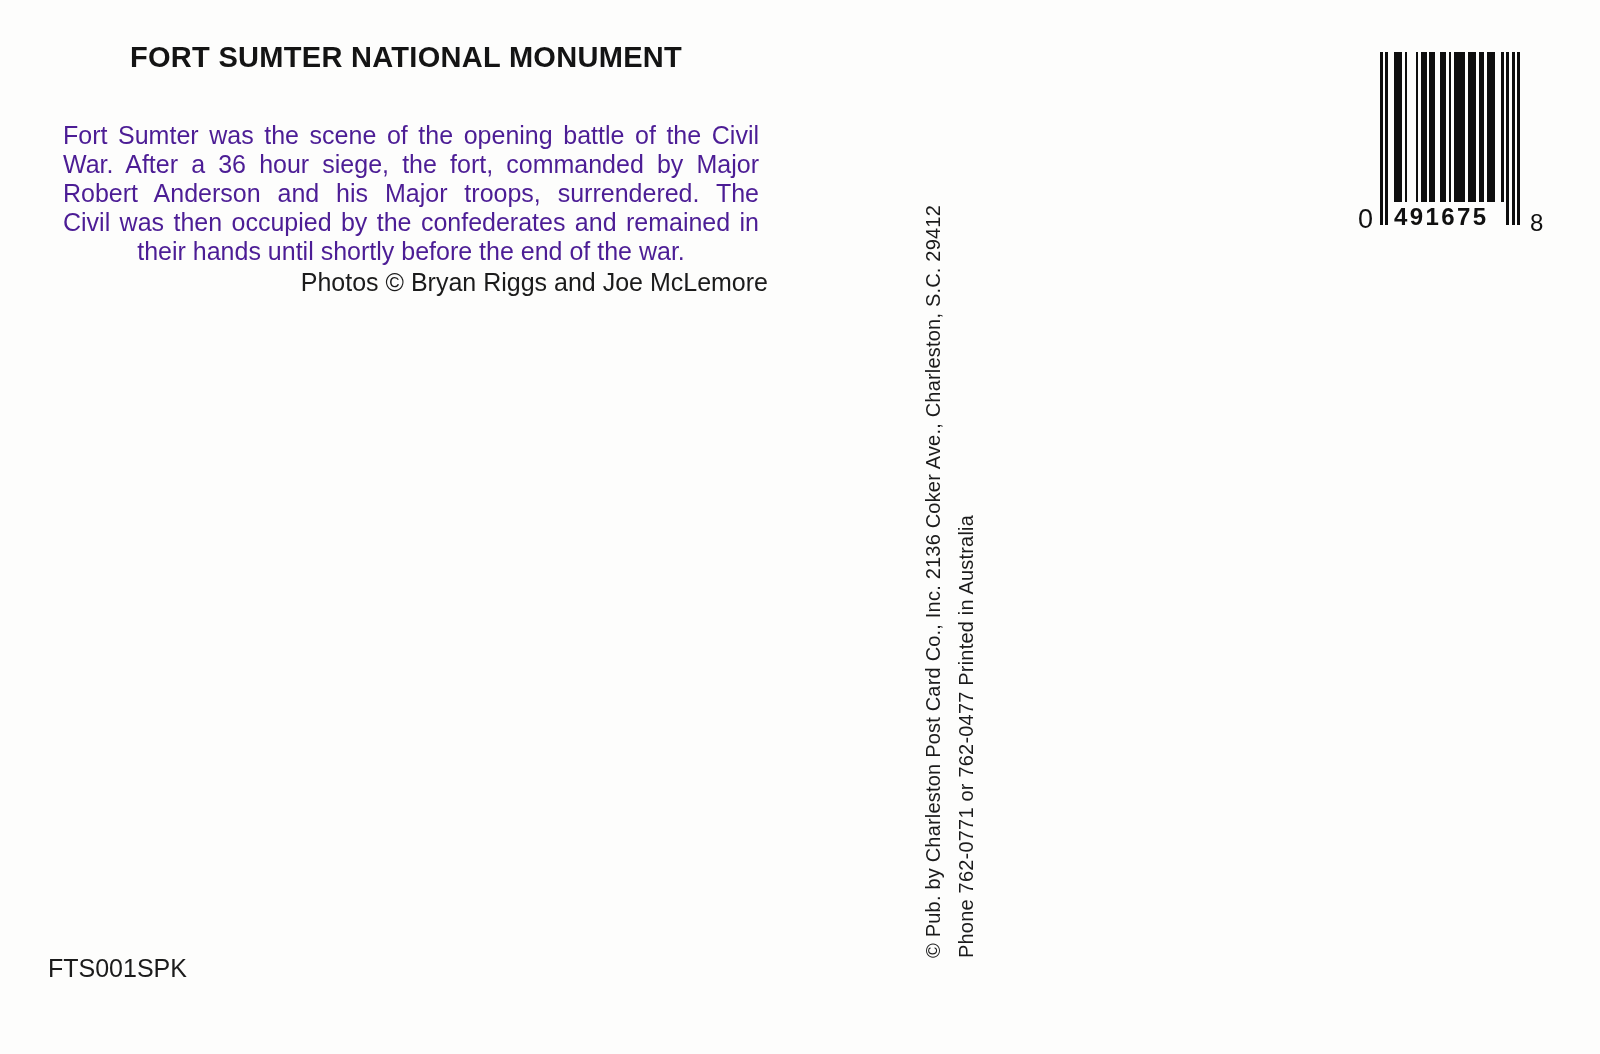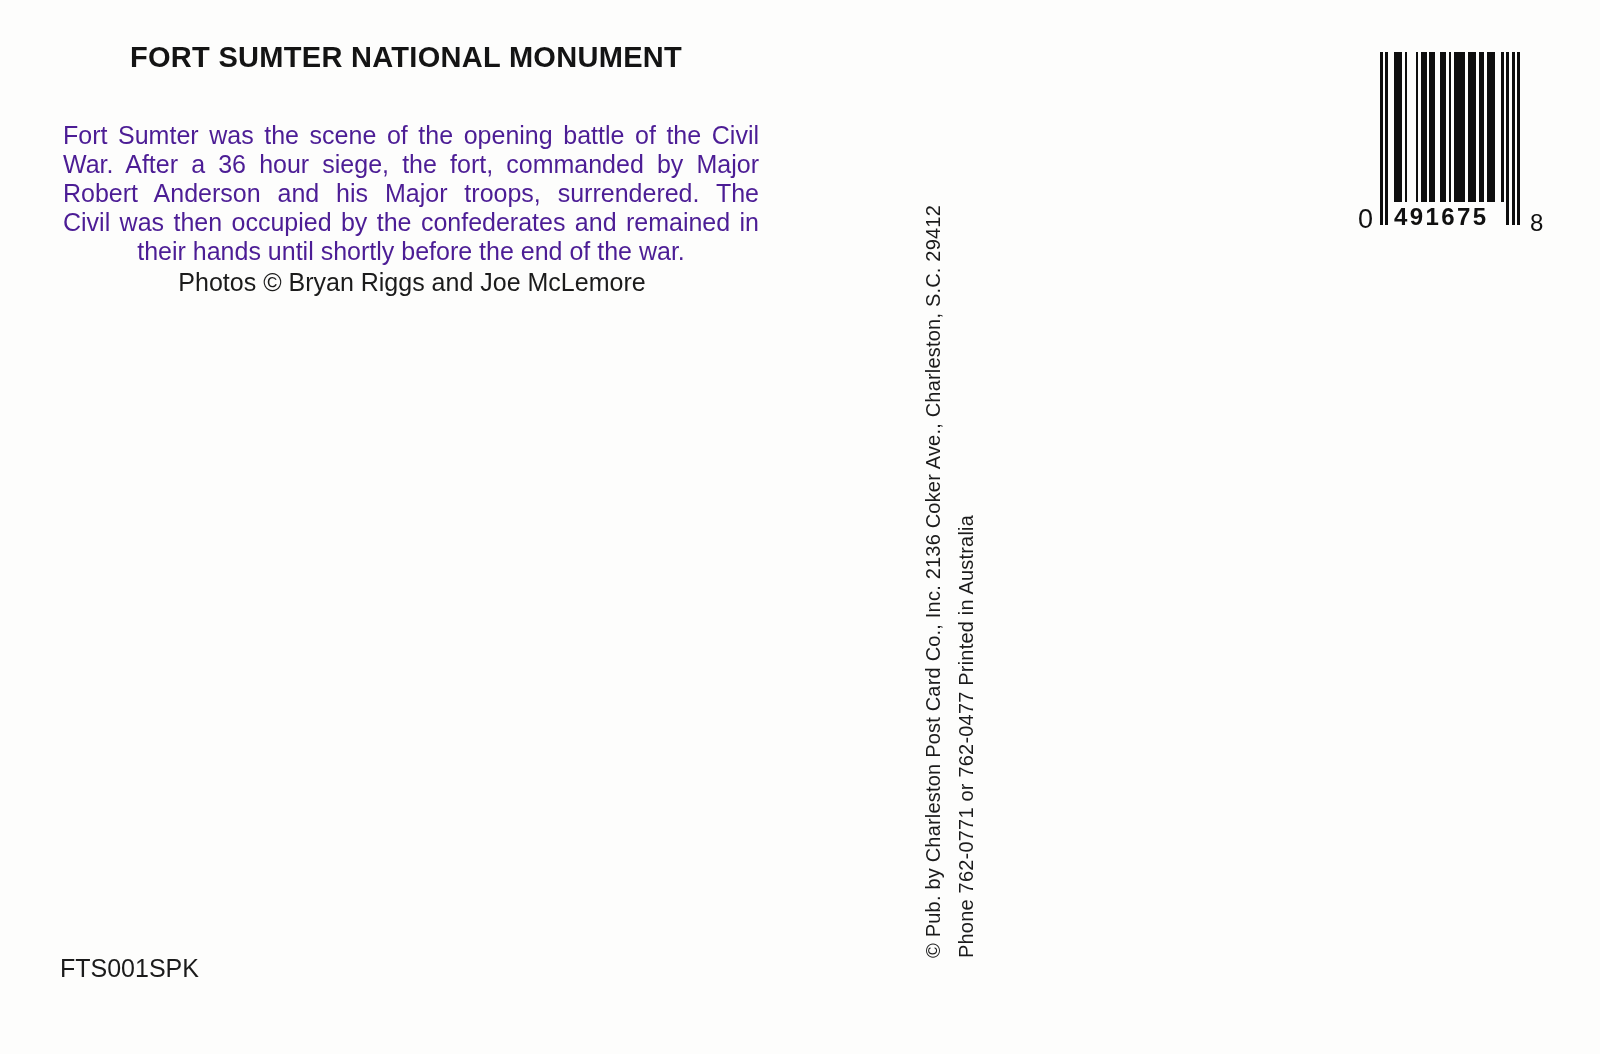--- a/index.html
+++ b/index.html
@@ -44,28 +44,28 @@
     white-space: normal;
   }
   .description .last-line {
     text-align: center;
   }
   .photo-credit {
     position: absolute;
     left: 56px;
     top: 267px;
     width: 712px;
-    text-align: center;
+    text-align: right;
     font-size: 25px;
     line-height: 30px;
     color: #1b1b1b;
   }
   .stock-code {
     position: absolute;
-    left: 60px;
+    left: 48px;
     top: 953px;
     font-size: 25px;
     line-height: 30px;
     color: #1b1b1b;
   }
   .publisher-vertical {
     position: absolute;
     left: 917px;
     top: 958px;
     transform: rotate(-90deg);

